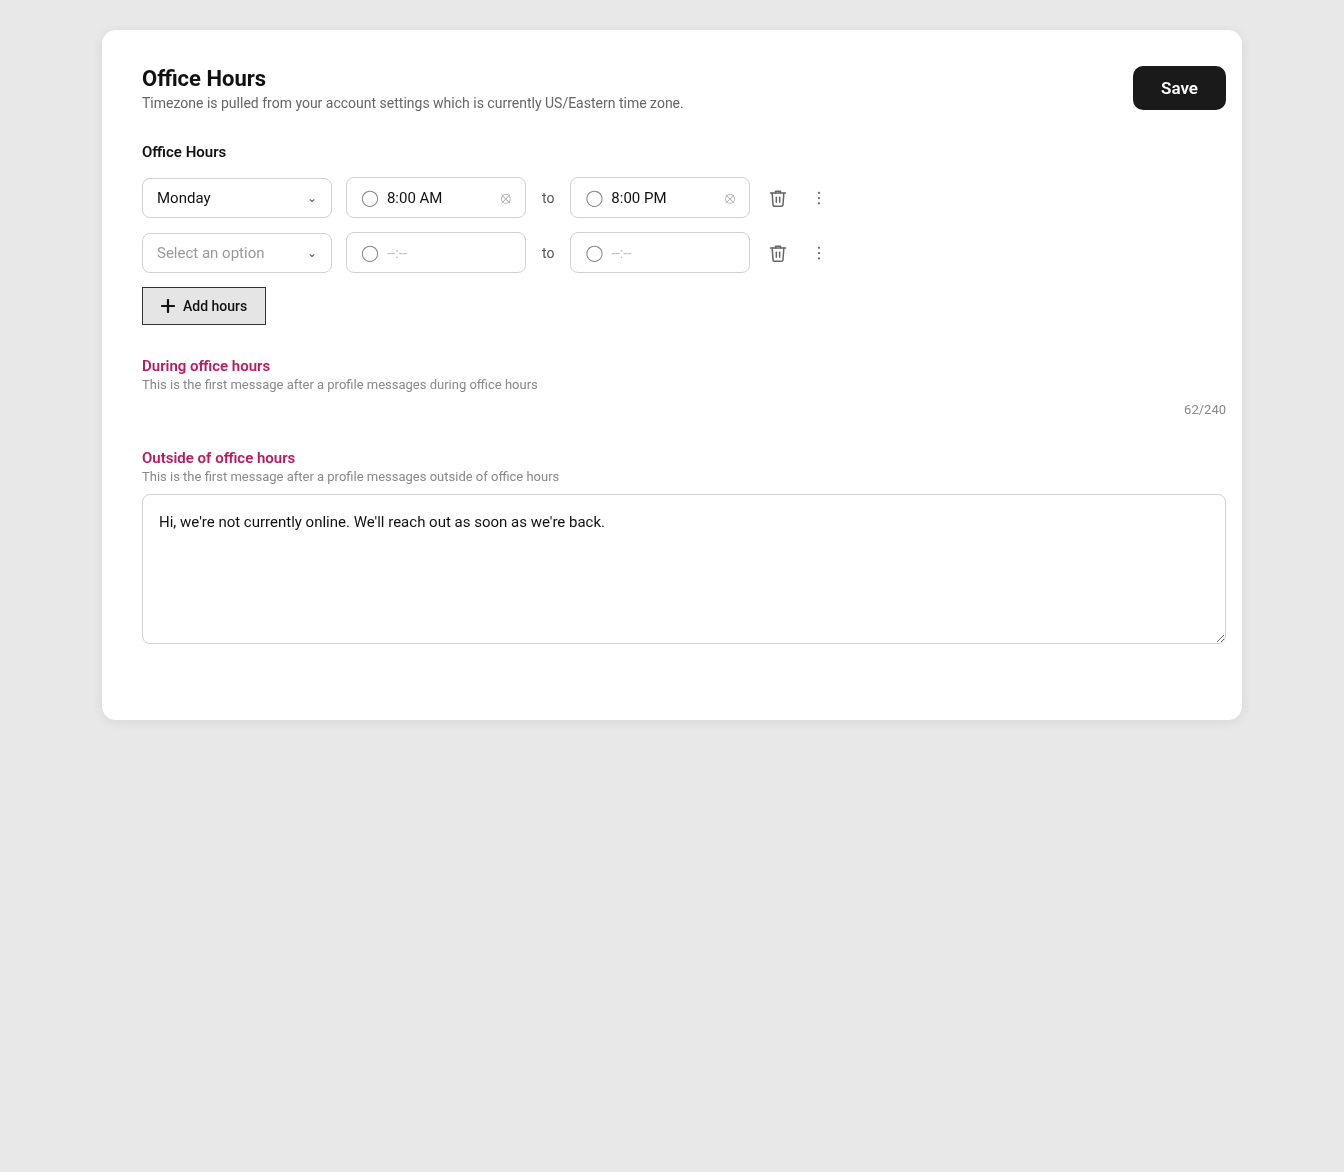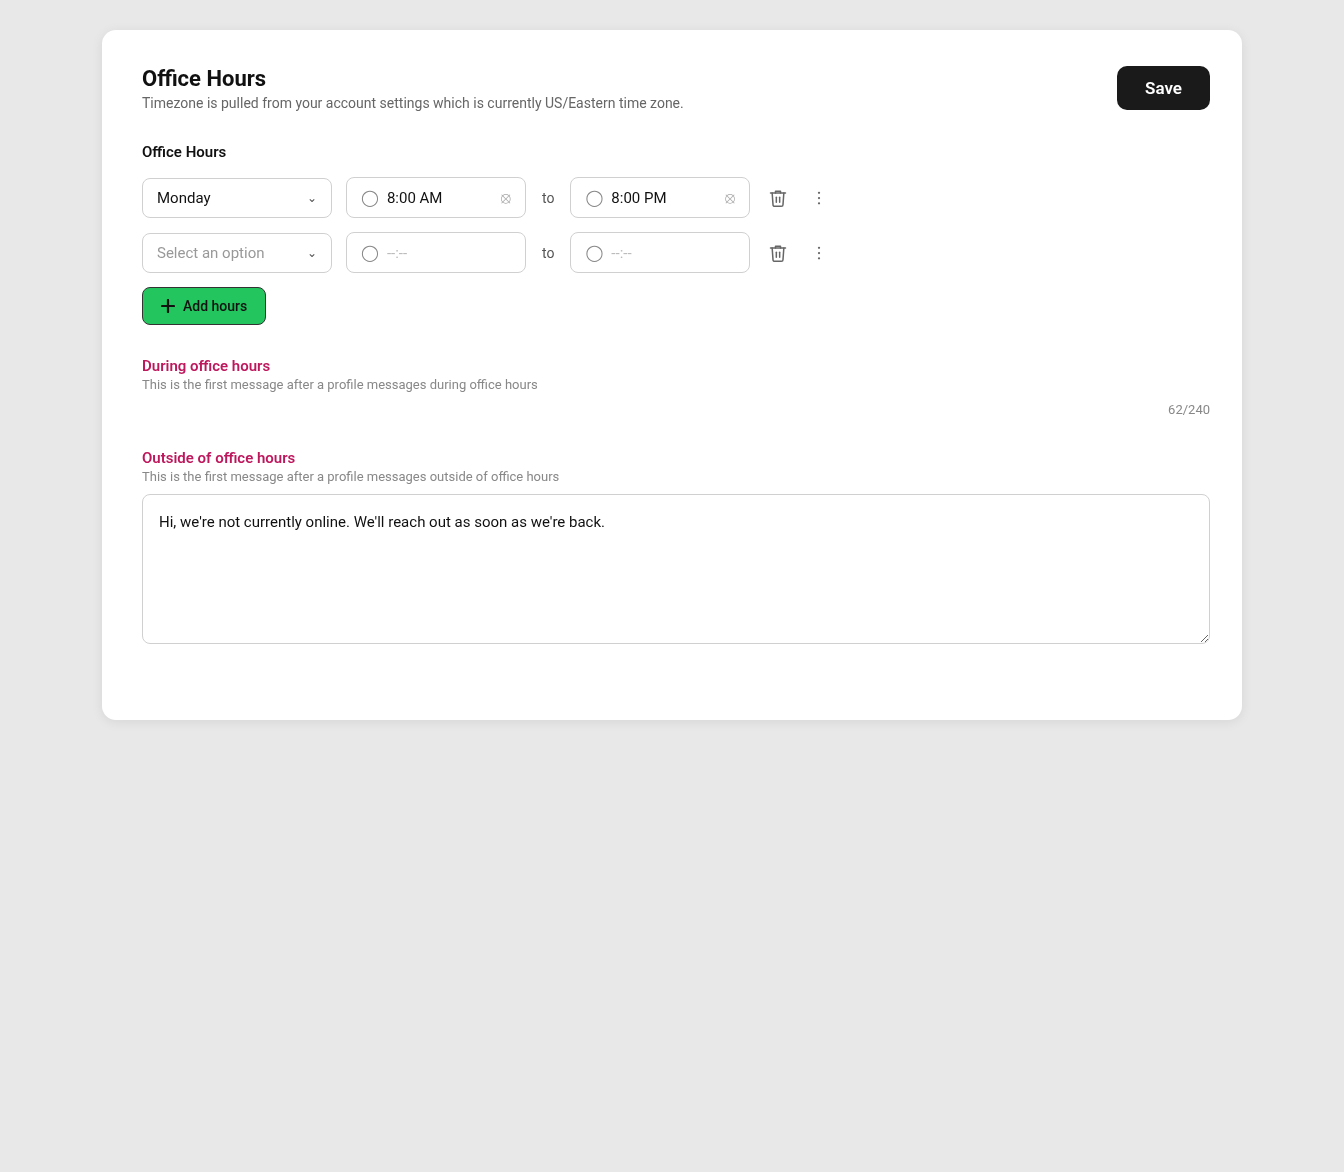--- a/index.html
+++ b/index.html
@@ -14,21 +14,21 @@
       display: flex;
       justify-content: center;
       align-items: flex-start;
       min-height: 1172px;
       padding: 30px;
     }
 
     .card {
       background: #ffffff;
       border-radius: 14px;
-      padding: 36px 32px 40px 40px;
+      padding: 36px 16px 40px 40px;
       width: 1140px;
       box-shadow: 0 2px 12px rgba(0,0,0,0.08);
       position: relative;
     }
 
     .header {
       display: flex;
       justify-content: space-between;
       align-items: flex-start;
       margin-bottom: 32px;
@@ -144,22 +144,22 @@
       display: flex;
       align-items: center;
       justify-content: center;
     }
 
     .add-hours-btn {
       display: flex;
       align-items: center;
       gap: 8px;
       border: 1.5px solid #333;
-      border-radius: 8px;
-      background: #22c55e;
+      border-radius: 0;
+      background: #e5e5e5;
       padding: 10px 18px;
       font-size: 14px;
       font-weight: 500;
       cursor: pointer;
       color: #111;
       margin-top: 6px;
     }
 
     .message-section {
       margin-bottom: 32px;

